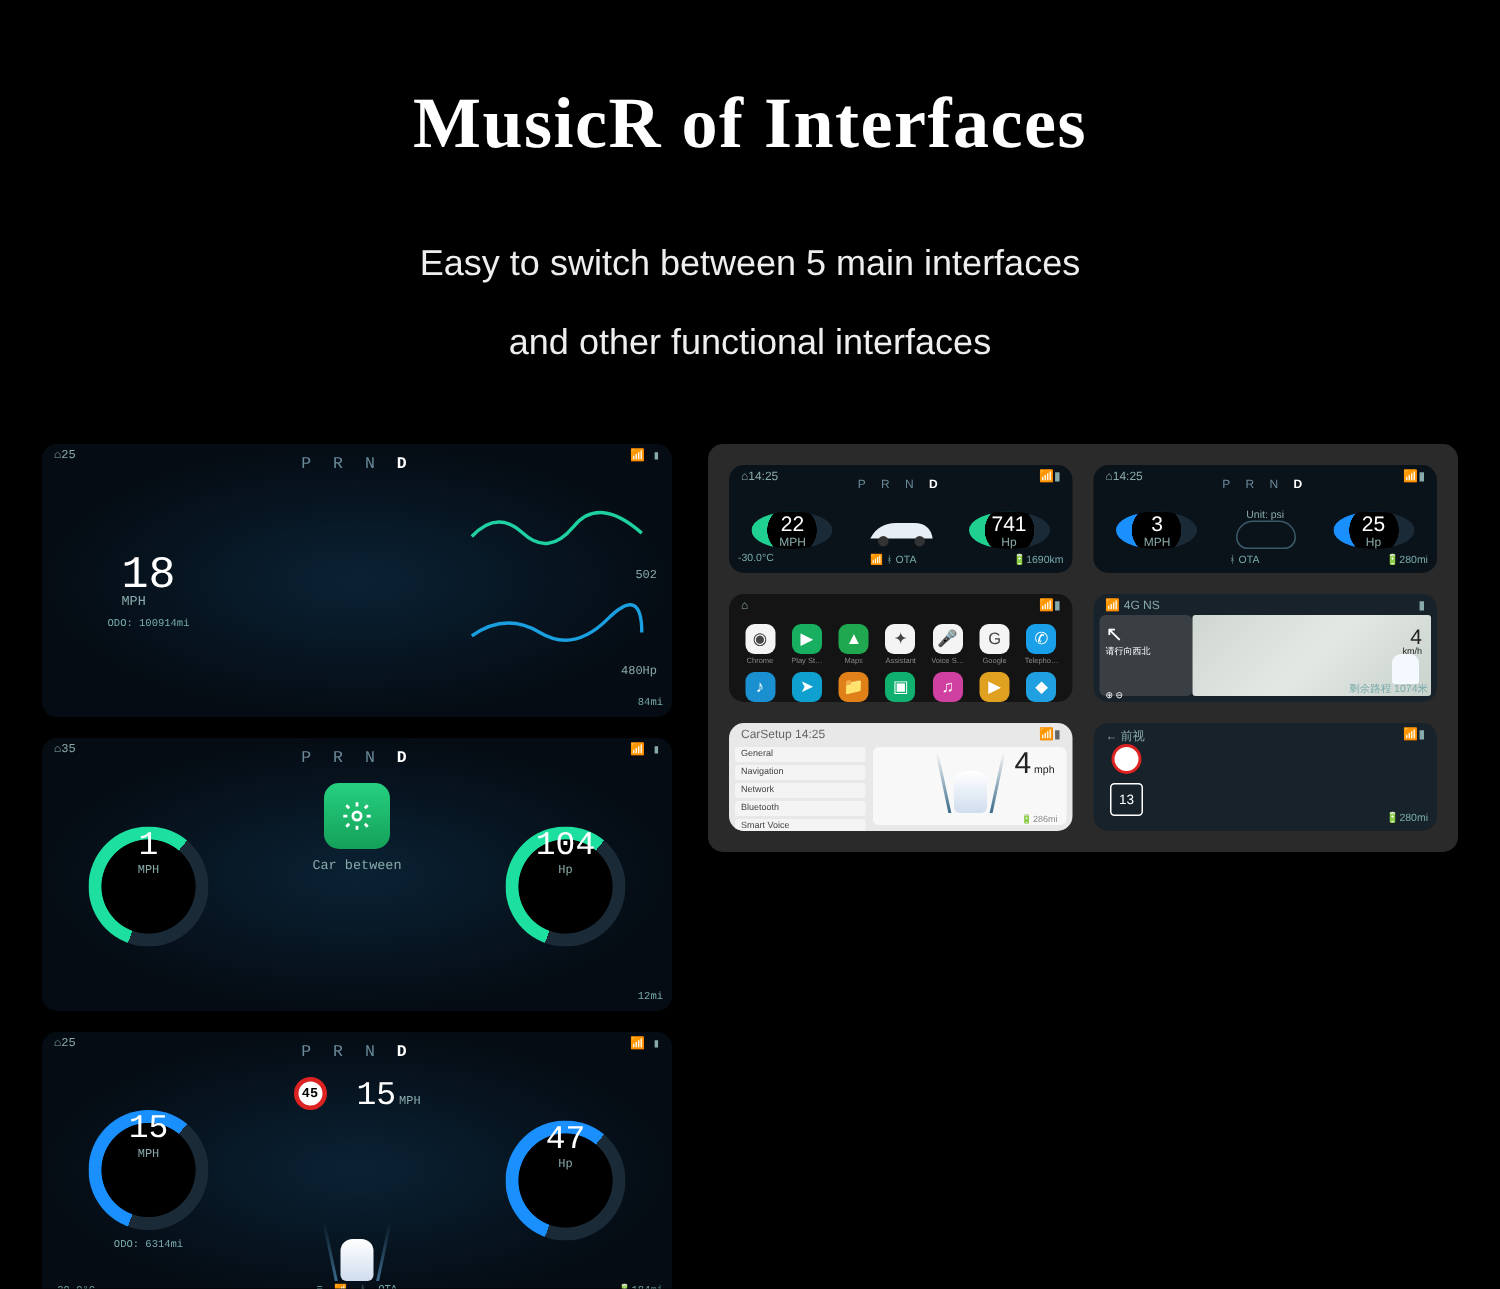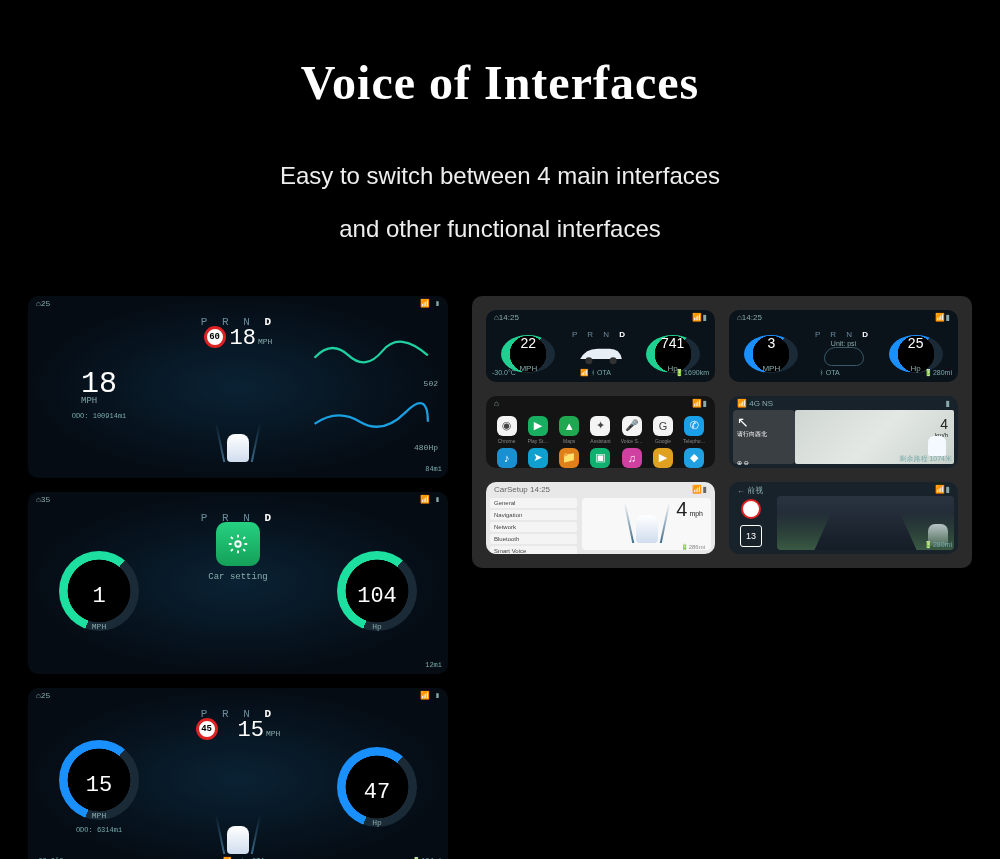--- a/index.html
+++ b/index.html
@@ -72,21 +72,21 @@
     top: 3px; left: 4px; right: 4px;
     height: 14px;
     display: flex;
     justify-content: space-between;
     font-size: 8px;
     color: #8aa;
     padding: 0 4px;
   }
   .gear {
     position: absolute;
-    top: 20px;
+    top: 8px;
     left: 0; right: 0;
     text-align: center;
     font-size: 11px;
     letter-spacing: 4px;
     color: #6a8a9a;
   }
   .gear .active { color:#fff; font-weight:700;}
   .center-area {
     position:absolute;
     left:33%; right:33%;
@@ -132,23 +132,22 @@
     position:absolute;bottom:2px;left:6px;right:6px;height:14px;
     display:flex;justify-content:space-between;align-items:center;
     font-size:7px;color:#7aa;
   }
   .bottom-icons{display:flex;gap:8px;}
   
   .ring{
     width:80px;height:80px;border-radius:50%;
     background:radial-gradient(circle at center,#000 55%,transparent 56%),
                conic-gradient(from 200deg, var(--ring-color,#1aa3d8) 0deg 200deg, #1a2a36 200deg 360deg);
-    display:flex;flex-direction:column;align-items:center;justify-content:flex-end;
+    display:flex;flex-direction:column;align-items:center;justify-content:flex-start;
     position:relative;
-    gap:13px;
   }
   .left-col .dash:nth-child(2) .ring{--ring-color:#1de0a0;}
   .ring .num{font-size:22px;font-weight:300;}
   .ring .unit{font-size:8px;color:#8aa;}
   .ring.small{width:54px;height:54px;}
   .ring.small .num{font-size:14px;}
   
   .graph{
     position:absolute;right:10px;top:34px;bottom:20px;width:32%;
     display:flex;flex-direction:column;justify-content:space-around;
@@ -182,21 +181,21 @@
     display:flex;flex-direction:column;align-items:center;justify-content:center;
   }
   
   .map-nav{position:absolute;inset:14px 4px 4px 4px;display:flex;}
   .map-nav .panel{width:62px;background:#3a3f44;border-radius:4px;padding:4px;font-size:6px;color:#fff;}
   .map-nav .mapimg{flex:1;background:linear-gradient(135deg,#cfd6d2 0%,#e4e8e4 50%,#c8d2cc 100%);position:relative;border-radius:2px;}
   .map-nav .mapimg::after{content:"";position:absolute;right:8px;bottom:8px;width:18px;height:20px;border-radius:6px 6px 2px 2px;background:#f4f8ff;}
   .map-nav .mini-speed{position:absolute;right:6px;top:6px;font-size:14px;color:#222;font-weight:400;text-align:right;}
   .map-nav .mini-speed .unit{font-size:6px;display:block;}
   
-  .cam{position:absolute;inset:14px 4px 4px 4px;display:flex;gap:8px;}
+  .cam{position:absolute;inset:14px 4px 4px 4px;display:flex;gap:8px;flex-direction:column;}
   .cam .sidecol{width:36px;display:flex;flex-direction:column;align-items:center;justify-content:center;gap:6px;}
   .cam .camimg{flex:1;background:linear-gradient(#2a3440,#141c26);border-radius:4px;position:relative;overflow:hidden;}
   .cam .camimg::before,.cam .camimg::after{
     content:"";position:absolute;bottom:0;width:40%;height:70%;
     background:linear-gradient(transparent,#3a5a44);
   }
   .cam .camimg::before{left:-14%;transform:skewX(-24deg);}
   .cam .camimg::after{right:-14%;transform:skewX(24deg);}
   .cam .camcar{position:absolute;right:6px;bottom:4px;width:20px;height:22px;border-radius:7px 7px 3px 3px;background:#f0f6ff;}
   .cam .sl{width:20px;height:20px;border-radius:50%;background:#fff;border:2px solid #d22;color:#000;font-size:8px;font-weight:700;display:flex;align-items:center;justify-content:center;}
@@ -209,51 +208,42 @@
   
   .car-outline{
     width:40px;height:60px;border:1px solid #3a5a6a;border-radius:12px 12px 8px 8px;
     position:relative;margin:0 6px;
   }
 </style>
 </head>
 <body>
 
 <div class="header">
-  <h1 class="title">Voice of Interfaces</h1>
+  <h1 class="title">MusicR of Interfaces</h1>
   <p class="subtitle">
-    <span>Easy to switch between 4 main interfaces</span><br>
+    <span>Easy to switch between 5 main interfaces</span><br>
     <span>and other functional interfaces</span>
   </p>
 </div>
 
 <div class="content">
 
   <div class="left-col">
 
     <div class="dash">
       <div class="statusbar">
         <span>⌂<span>25</span></span>
         <span>📶 ▮</span>
       </div>
       <div class="gear">
         <span>P</span> <span>R</span> <span>N</span> <span class="active">D</span>
       </div>
       <div class="side-box left">
         <div class="bignum"><span>18</span><span class="unit">MPH</span></div>
         <div class="odo">ODO: 100914mi</div>
-      </div>
-      <div class="center-area">
-        <div style="display:flex;align-items:center;gap:4px;">
-          <div class="speedlimit">60</div>
-          <span class="centerspeed"><span>18</span><span class="unit">MPH</span></span>
-        </div>
-        <div class="car-figure">
-            <div class="car-body"></div>
-          </div>
       </div>
       <div class="graph">
         <div class="wave"><svg viewBox="0 0 100 30">
               <path d="M0 20 Q15 4 30 18 T60 14 T100 18" stroke="#1fd0a0" stroke-width="2" fill="none"></path>
             </svg></div>
         <div class="graph-label">502</div>
         <div class="wave"><svg viewBox="0 0 100 30">
               <path d="M0 22 Q20 8 40 20 T80 12 T100 20" stroke="#1aa0e0" stroke-width="2" fill="none"></path>
             </svg></div>
         <div class="graph-label">480Hp</div>
@@ -276,21 +266,21 @@
             <span class="unit">MPH</span>
           </div>
       </div>
       <div class="center-area">
         <div class="cs-tile">
             <svg width="22" height="22" viewBox="0 0 24 24" fill="none" stroke="#fff" stroke-width="2">
               <circle cx="12" cy="12" r="3"></circle>
               <path d="M12 2v3M12 19v3M4.2 4.2l2.1 2.1M17.7 17.7l2.1 2.1M2 12h3M19 12h3M4.2 19.8l2.1-2.1M17.7 6.3l2.1-2.1"></path>
             </svg>
           </div>
-        <div style="font-size:9px;color:#8aa;margin-top:6px;">Car setting</div>
+        <div style="font-size:9px;color:#8aa;margin-top:6px;">Car between</div>
       </div>
       <div class="side-box right">
         <div class="ring">
             <span class="num">104</span>
             <span class="unit">Hp</span>
           </div>
       </div>
       <div class="bottombar">
           <span></span>
           <span>12mi</span>

